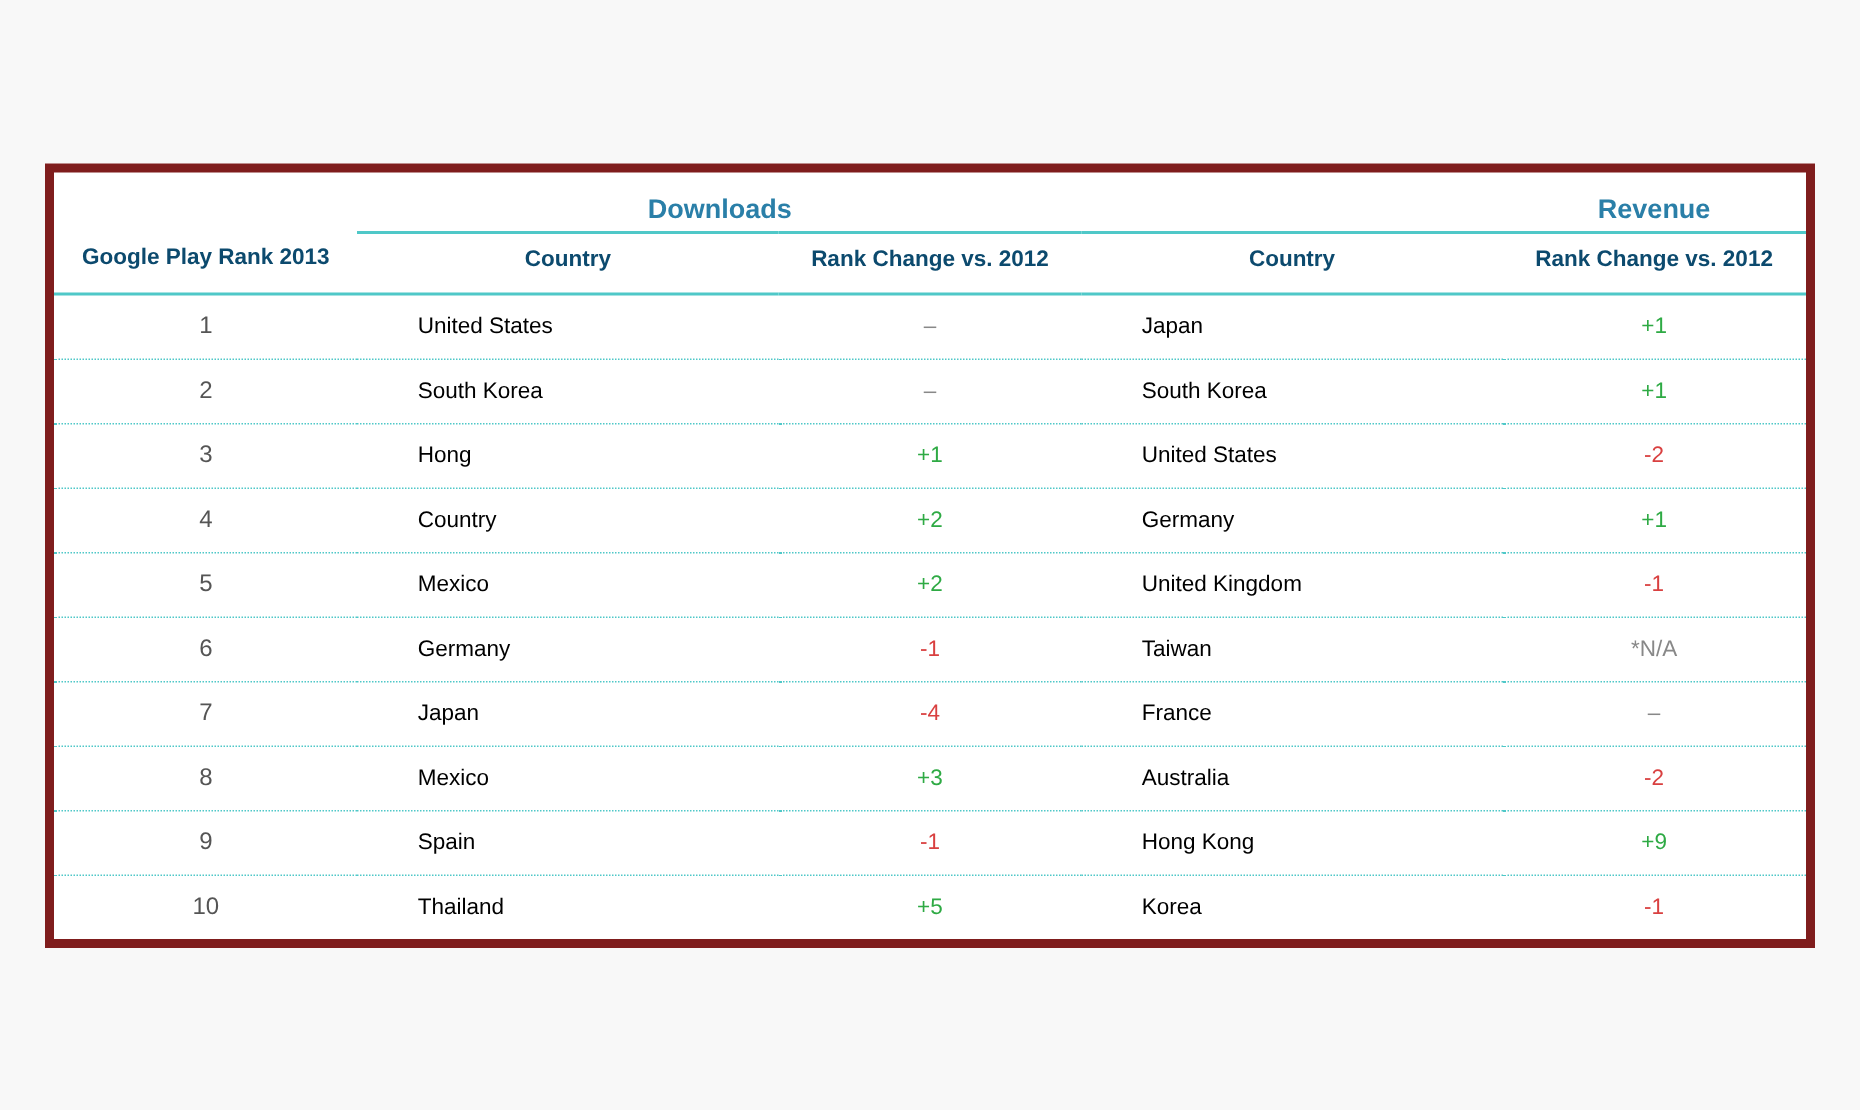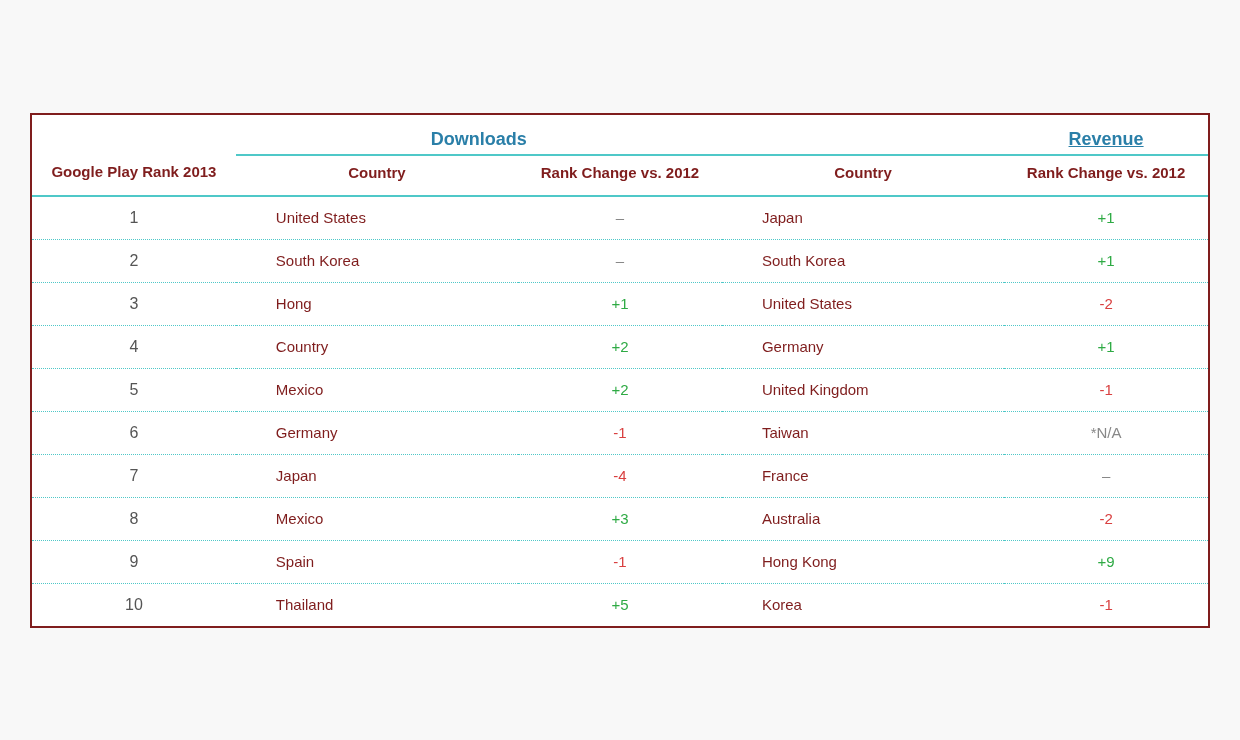--- a/index.html
+++ b/index.html
@@ -13,21 +13,21 @@
       display: flex;
       justify-content: center;
       align-items: center;
       min-height: 740px;
       width: 1240px;
       font-family: Arial, sans-serif;
     }
 
     .table-container {
       background: #fff;
-      border: 2px solid #7f1d1d;
+      border: 6px solid #7f1d1d;
       width: 1180px;
       margin: 20px auto;
     }
 
     table {
       width: 100%;
       border-collapse: collapse;
     }
 
     .header-group-row td {
@@ -37,48 +37,47 @@
       font-size: 18px;
       padding: 14px 10px 4px;
       border-bottom: none;
     }
 
     .header-group-row td.downloads-header {
       border-bottom: 2px solid #4fc8c8;
     }
     .header-group-row td.revenue-header {
       border-bottom: 2px solid #4fc8c8;
-      text-decoration: underline;
     }
 
     .subheader-row th {
       text-align: center;
       font-weight: bold;
-      color: #7f1d1d;
+      color: #0c4a6e;
       font-size: 15px;
       padding: 8px 10px 14px;
       border-bottom: 2px solid #4fc8c8;
     }
 
     .subheader-row th.rank-header {
       text-align: center;
     }
 
     tbody tr {
       border-bottom: 1px dotted #4fc8c8;
     }
 
     tbody tr:last-child {
       border-bottom: none;
     }
 
     tbody td {
       padding: 12px 14px;
       font-size: 15px;
-      color: #7f1d1d;
+      color: #000000;
       text-align: center;
     }
 
     tbody td.country-cell {
       text-align: left;
       padding-left: 40px;
     }
 
     tbody td.rank-cell {
       text-align: center;

